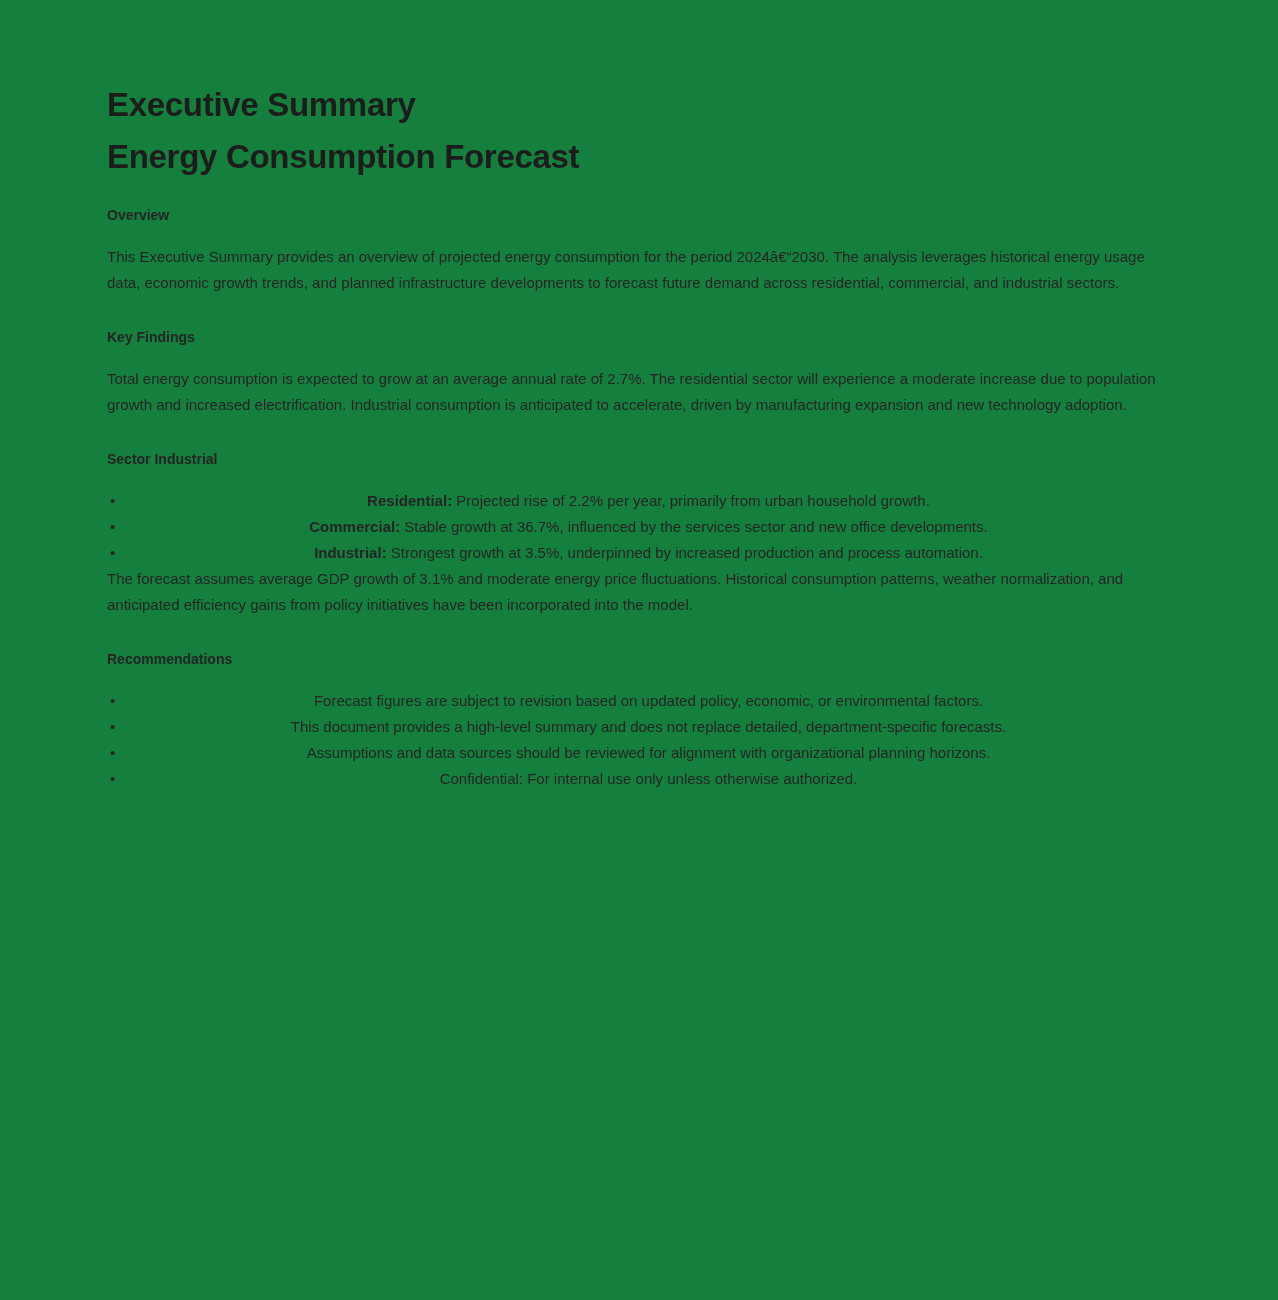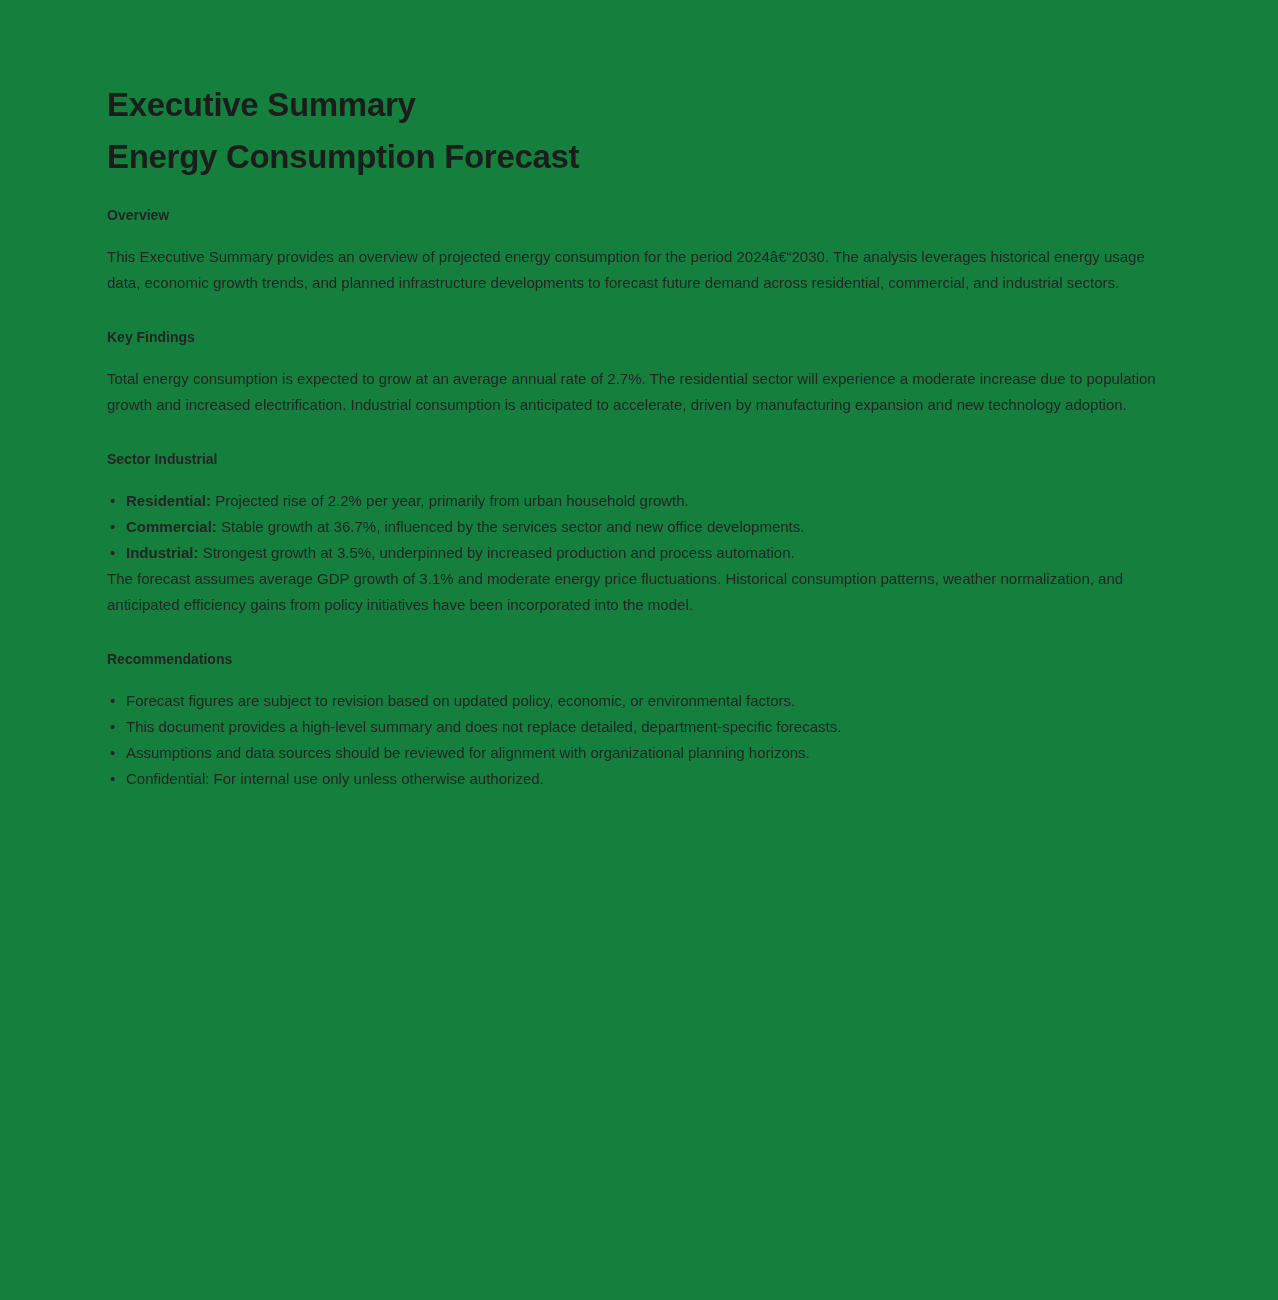--- a/index.html
+++ b/index.html
@@ -41,20 +41,21 @@
     list-style: none;
     margin: 8px 0 0 0;
     padding: 0;
     max-width: 1065px;
   }
   ul.bullet-list li {
     font-size: 15px;
     line-height: 26px;
     position: relative;
     padding-left: 19px;
+    text-align: center;
   }
   ul.bullet-list li::before {
     content: "\2022";
     position: absolute;
     left: 3px;
     top: 0;
   }
   .b { font-weight: 700; }
 </style>
 </head>

